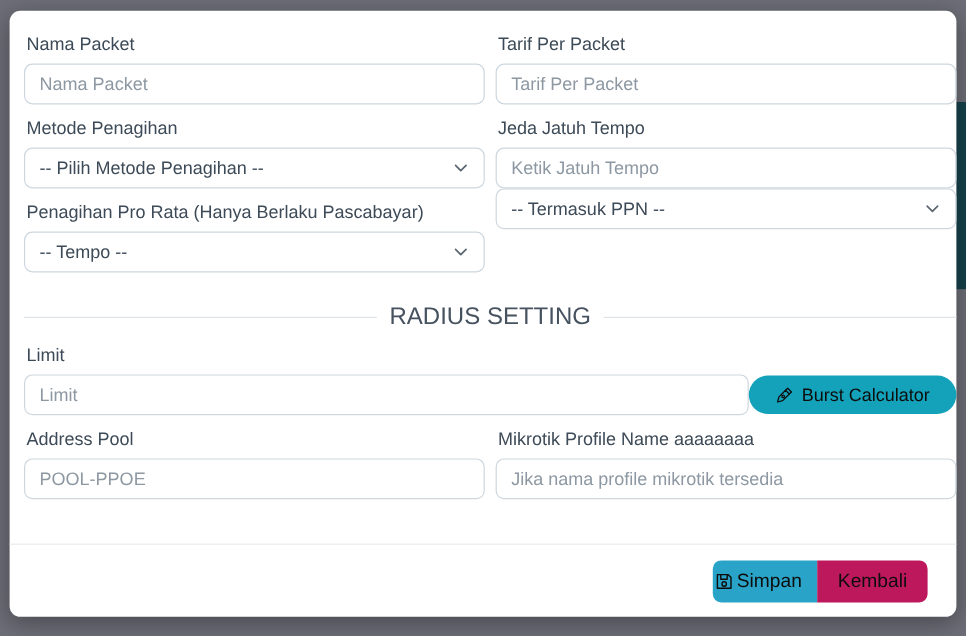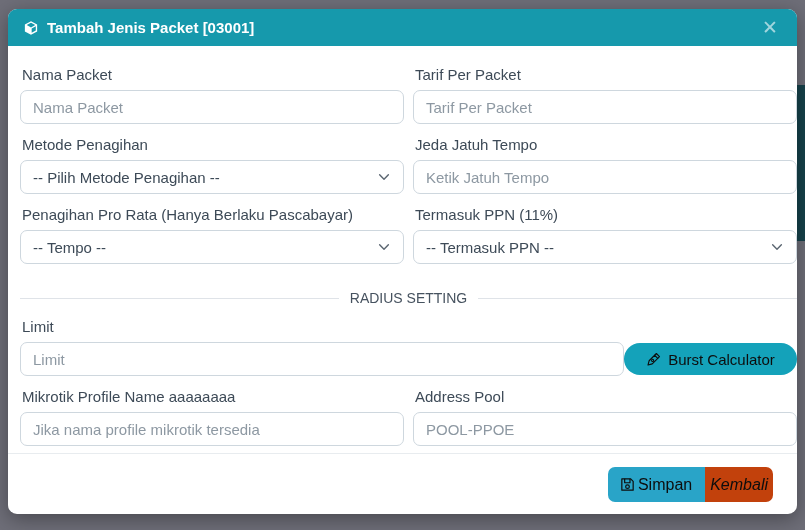--- a/index.html
+++ b/index.html
@@ -43,21 +43,21 @@
     background:#fff; outline:none;
     font-family:"Liberation Sans", sans-serif;
   }
   .tbox::placeholder { color:#8d98a2; opacity:1; }
   .sbox {
     display:flex; align-items:center; justify-content:space-between;
     cursor:pointer; user-select:none;
   }
   .divider {
     display:flex; align-items:center; gap:11px;
-    margin:26px 0 0 0; color:#46525f; font-size:14px;
+    margin:26px 0 0 0; color:#46525f; font-size:20px;
   }
   .divider .line { flex:1; height:1px; background:#dfe3e8; }
   .limit-row {
     display:grid; grid-template-columns:1fr 173px; 
     align-items:end;
   }
   .btn-burst {
     width:173px; height:32px; margin-bottom:1px;
     background:#14a2ba; border:none; border-radius:16px;
     color:#0d0d0d; font-size:15px; font-family:"Liberation Sans", sans-serif;
@@ -69,43 +69,31 @@
     border-top:1px solid #e8ecef;
     padding:13px 24px 12px 24px;
     display:flex; justify-content:flex-end;
   }
   .btn-group { display:flex; }
   .btn-simpan, .btn-kembali {
     height:35px; border:none; cursor:pointer;
     font-size:16px; color:#0d0d0d; font-family:"Liberation Sans", sans-serif;
     display:flex; align-items:center;
   }
-  .btn-simpan { background:#29a4c8; border-radius:7px 0 0 7px; padding:0 13px 0 11px; gap:2px; }
-  .btn-kembali { background:#c2410c; border-radius:0 7px 7px 0; padding:0 5px;font-style:italic; }
+  .btn-simpan { background:#29a4c8; border-radius:7px 0 0 7px; padding:0 13px 0 1px; gap:2px; }
+  .btn-kembali { background:#be185d; border-radius:0 7px 7px 0; padding:0 17px; }
   .icon { display:inline-flex; align-items:center; }
 </style>
 </head>
 <body>
 
 <div class="bg-strip"></div>
 
 <div class="modal">
 
-  <div class="modal-header">
-    <span class="icon">
-      <svg width="16" height="16" viewBox="0 0 24 24" fill="#ffffff">
-        <path d="M12 1.8 L21.2 6.9 L21.2 17.1 L12 22.2 L2.8 17.1 L2.8 6.9 Z
-                 M12 4.1 L5.6 7.6 L12 11.1 L18.4 7.6 Z
-                 M4.8 9.4 L11 12.8 L11 19.3 L4.8 15.9 Z
-                 M19.2 9.4 L13 12.8 L13 19.3 L19.2 15.9 Z"></path>
-      </svg>
-    </span>
-    <span class="modal-title">Tambah Jenis Packet [03001]</span>
-    <span class="close-x">✕</span>
-  </div>
 
   <div class="modal-body">
 
     <div class="row2">
       <div class="field">
         <label>Nama Packet</label>
         <input class="tbox" type="text" placeholder="Nama Packet" style="">
       </div>
       <div class="field">
         <label>Tarif Per Packet</label>
@@ -137,21 +125,20 @@
         <div class="sbox">
           <span>-- Tempo --</span>
           <span class="icon">
             <svg width="14" height="14" viewBox="0 0 16 16" fill="none" stroke="#5a6570" stroke-width="1.6" stroke-linecap="round" stroke-linejoin="round">
                 <path d="M3 5.5 L8 10.5 L13 5.5"></path>
               </svg>
           </span>
         </div>
       </div>
       <div class="field">
-        <label>Termasuk PPN (11%)</label>
         <div class="sbox">
           <span>-- Termasuk PPN --</span>
           <span class="icon">
             <svg width="14" height="14" viewBox="0 0 16 16" fill="none" stroke="#5a6570" stroke-width="1.6" stroke-linecap="round" stroke-linejoin="round">
                 <path d="M3 5.5 L8 10.5 L13 5.5"></path>
               </svg>
           </span>
         </div>
       </div>
     </div>
@@ -174,26 +161,26 @@
             <circle cx="10.6" cy="13.4" r="1.7"></circle>
             <path d="M13.8 5.2 L16.6 2.4 L21.6 7.4 L18.8 10.2"></path>
           </svg>
         </span>
         <span>Burst Calculator</span>
       </button>
     </div>
 
     <div class="row2">
       <div class="field">
+        <label>Address Pool</label>
+        <input class="tbox" type="text" placeholder="POOL-PPOE" style="">
+      </div>
+      <div class="field">
         <label>Mikrotik Profile Name aaaaaaaa</label>
         <input class="tbox" type="text" placeholder="Jika nama profile mikrotik tersedia" style="">
-      </div>
-      <div class="field">
-        <label>Address Pool</label>
-        <input class="tbox" type="text" placeholder="POOL-PPOE" style="">
       </div>
     </div>
 
   </div>
 
   <div class="modal-footer">
     <div class="btn-group">
       <button class="btn-simpan">
         <span class="icon">
           <svg width="17" height="17" viewBox="0 0 24 24" fill="none" stroke="#0d0d0d" stroke-width="1.7" stroke-linejoin="round">

